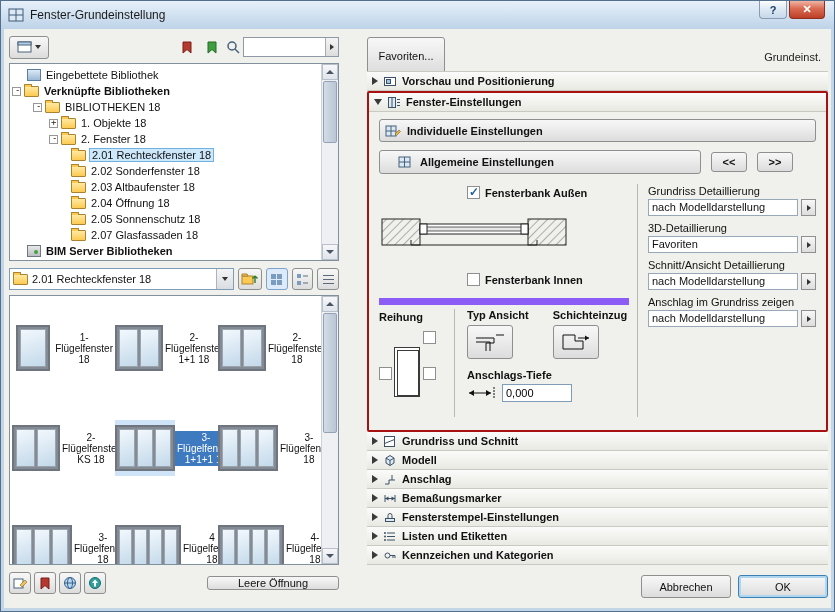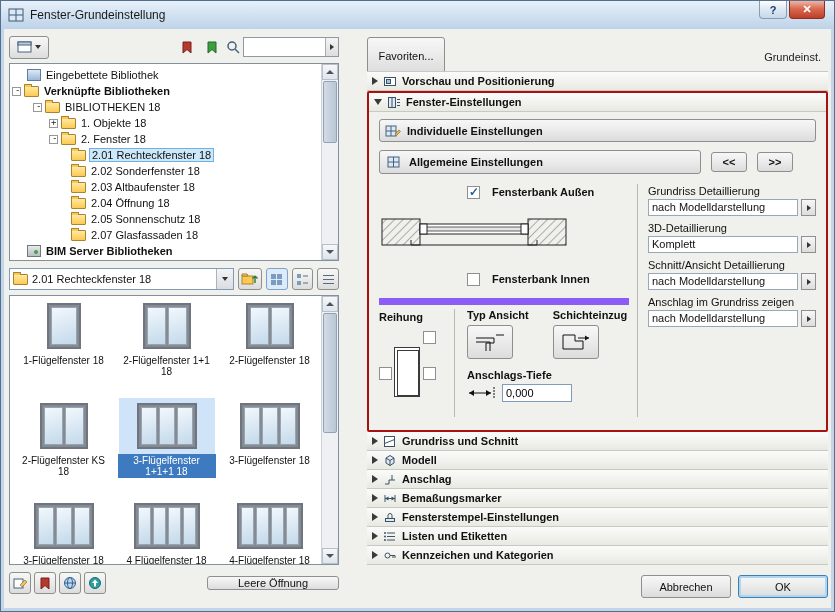--- a/index.html
+++ b/index.html
@@ -55,21 +55,21 @@
 .folder-row{position:absolute;left:5px;top:238px;width:330px;height:24px;display:flex;align-items:center;gap:4px}
 .combo{width:228px;height:22px;background:#fff;border:1px solid #7f9db9;display:flex;align-items:center;gap:4px;padding-left:3px}
 .combo-text{flex:1;overflow:hidden;white-space:nowrap}
 .combo-arrow{width:17px;height:20px;background:linear-gradient(#f4f4f4,#d9dde2);border-left:1px solid #aab4be;display:flex;align-items:center;justify-content:center}
 .up-btn{width:24px;height:22px}
 .view-btn{width:22px;height:22px}
 .view-btn.active{background:#dceafa;border-color:#7da2ce}
 
 .thumbs-panel{position:absolute;left:5px;top:266px;width:330px;height:270px;background:#fff;border:1px solid #828f9c;display:flex}
 .thumb-grid{flex:1;overflow:hidden;display:flex;flex-wrap:wrap;align-content:flex-start;padding:2px 0 0 2px}
-.thumb{width:103px;height:100px;display:flex;flex-direction:column;align-items:center}
+.thumb{width:103px;height:100px;display:flex;align-items:center}
 .thumb-img{height:56px;display:flex;align-items:center;justify-content:center;width:96px}
 .win-frame{height:46px;background:#858b94;border:2px solid #6f757e;display:flex;gap:2px;padding:2px}
 .win-frame i{flex:1;background:linear-gradient(160deg,#f2f8fd,#c3d9ea);border:1px solid #9aa4ae;min-width:9px}
 .p1{width:34px}.p2{width:48px}.p3{width:60px}.p4{width:66px}
 .thumb-label{font-size:10px;line-height:11px;text-align:center;max-width:98px;padding:1px 2px}
 .thumb.selected .thumb-img{background:#cfe4f8}
 .thumb.selected .thumb-label{background:#3d7ac0;color:#fff}
 
 .bottom-bar{position:absolute;left:5px;top:542px;width:330px;height:24px;display:flex;align-items:center;gap:3px}
 .sm-btn{width:22px;height:22px}
@@ -79,26 +79,26 @@
 .mode-label{position:absolute;right:10px;top:22px;color:#222}
 .accordion{position:absolute;left:363px;top:42px;width:461px;border-top:1px solid #c9c9c1}
 .acc-h{height:19px;display:flex;align-items:center;gap:5px;padding-left:5px;background:linear-gradient(#fbfbfa,#e9e9e3);border-bottom:1px solid #c9c9c1;font-weight:bold}
 .tri-r{width:0;height:0;border-left:6px solid #3a3a3a;border-top:4px solid transparent;border-bottom:4px solid transparent;flex:none}
 .tri-d{width:0;height:0;border-top:6px solid #3a3a3a;border-left:4px solid transparent;border-right:4px solid transparent;flex:none}
 .sec-icon{flex:none}
 .red-wrap{border:2px solid #a81111;border-radius:2px}
 .settings-content{min-height:318px;padding:7px 10px 6px 10px;background:#f0f0ec}
 .btn-wide{width:100%;height:23px;justify-content:flex-start;gap:6px;padding-left:5px}
 .row-general{display:flex;align-items:center;margin-top:8px;gap:10px}
-.btn-general{width:322px;height:24px;justify-content:flex-start;gap:6px;padding-left:7px}
+.btn-general{width:322px;height:24px;justify-content:flex-start;gap:6px;padding-left:18px}
 .btn-small{width:36px;height:20px;font-weight:bold}
 .main-flex{display:flex;margin-top:10px}
 .main-left{width:272px;border-right:1px solid #b9b9b1;padding-right:8px}
 .main-right{flex:1;padding-left:10px}
-.cb-row{display:flex;gap:12px}
+.cb-row{display:flex;align-items:center;gap:5px}
 .cb{width:13px;height:13px;background:#fff;border:1px solid #8e8f8f;flex:none;position:relative}
 .cb.checked::after{content:"✓";position:absolute;left:1px;top:-2px;font-size:12px;font-weight:bold;color:#21639e}
 .sill-out{margin:2px 0 8px 88px}
 .sill-in{margin:14px 0 12px 88px}
 .diagram{display:block;margin-left:2px}
 .lower-flex{border-top:7px solid #8b5cf6;padding-top:4px;display:flex}
 .reihung-col{width:76px;border-right:1px solid #b9b9b1;padding:2px 4px 0 0}
 .reihung-box{position:relative;height:88px;margin-top:6px}
 .reihung-box .cb{position:absolute}
 .reihung-rect{position:absolute;left:15px;top:18px;width:26px;height:50px;border:1px solid #3a3a3a;padding:2px;background:#fff}
@@ -553,21 +553,21 @@
                 <div class="fld-row">
                     <div class="combo-flat">nach Modelldarstellung</div>
                     <div class="arrow-btn">
                       <span class="tri-e"></span>
                     </div>
                   </div>
               </div>
               <div class="fld">
                 <div class="fld-label">3D-Detaillierung</div>
                 <div class="fld-row">
-                    <div class="combo-flat">Komplett</div>
+                    <div class="combo-flat">Favoriten</div>
                     <div class="arrow-btn">
                       <span class="tri-e"></span>
                     </div>
                   </div>
               </div>
               <div class="fld">
                 <div class="fld-label">Schnitt/Ansicht Detaillierung</div>
                 <div class="fld-row">
                     <div class="combo-flat">nach Modelldarstellung</div>
                     <div class="arrow-btn">

